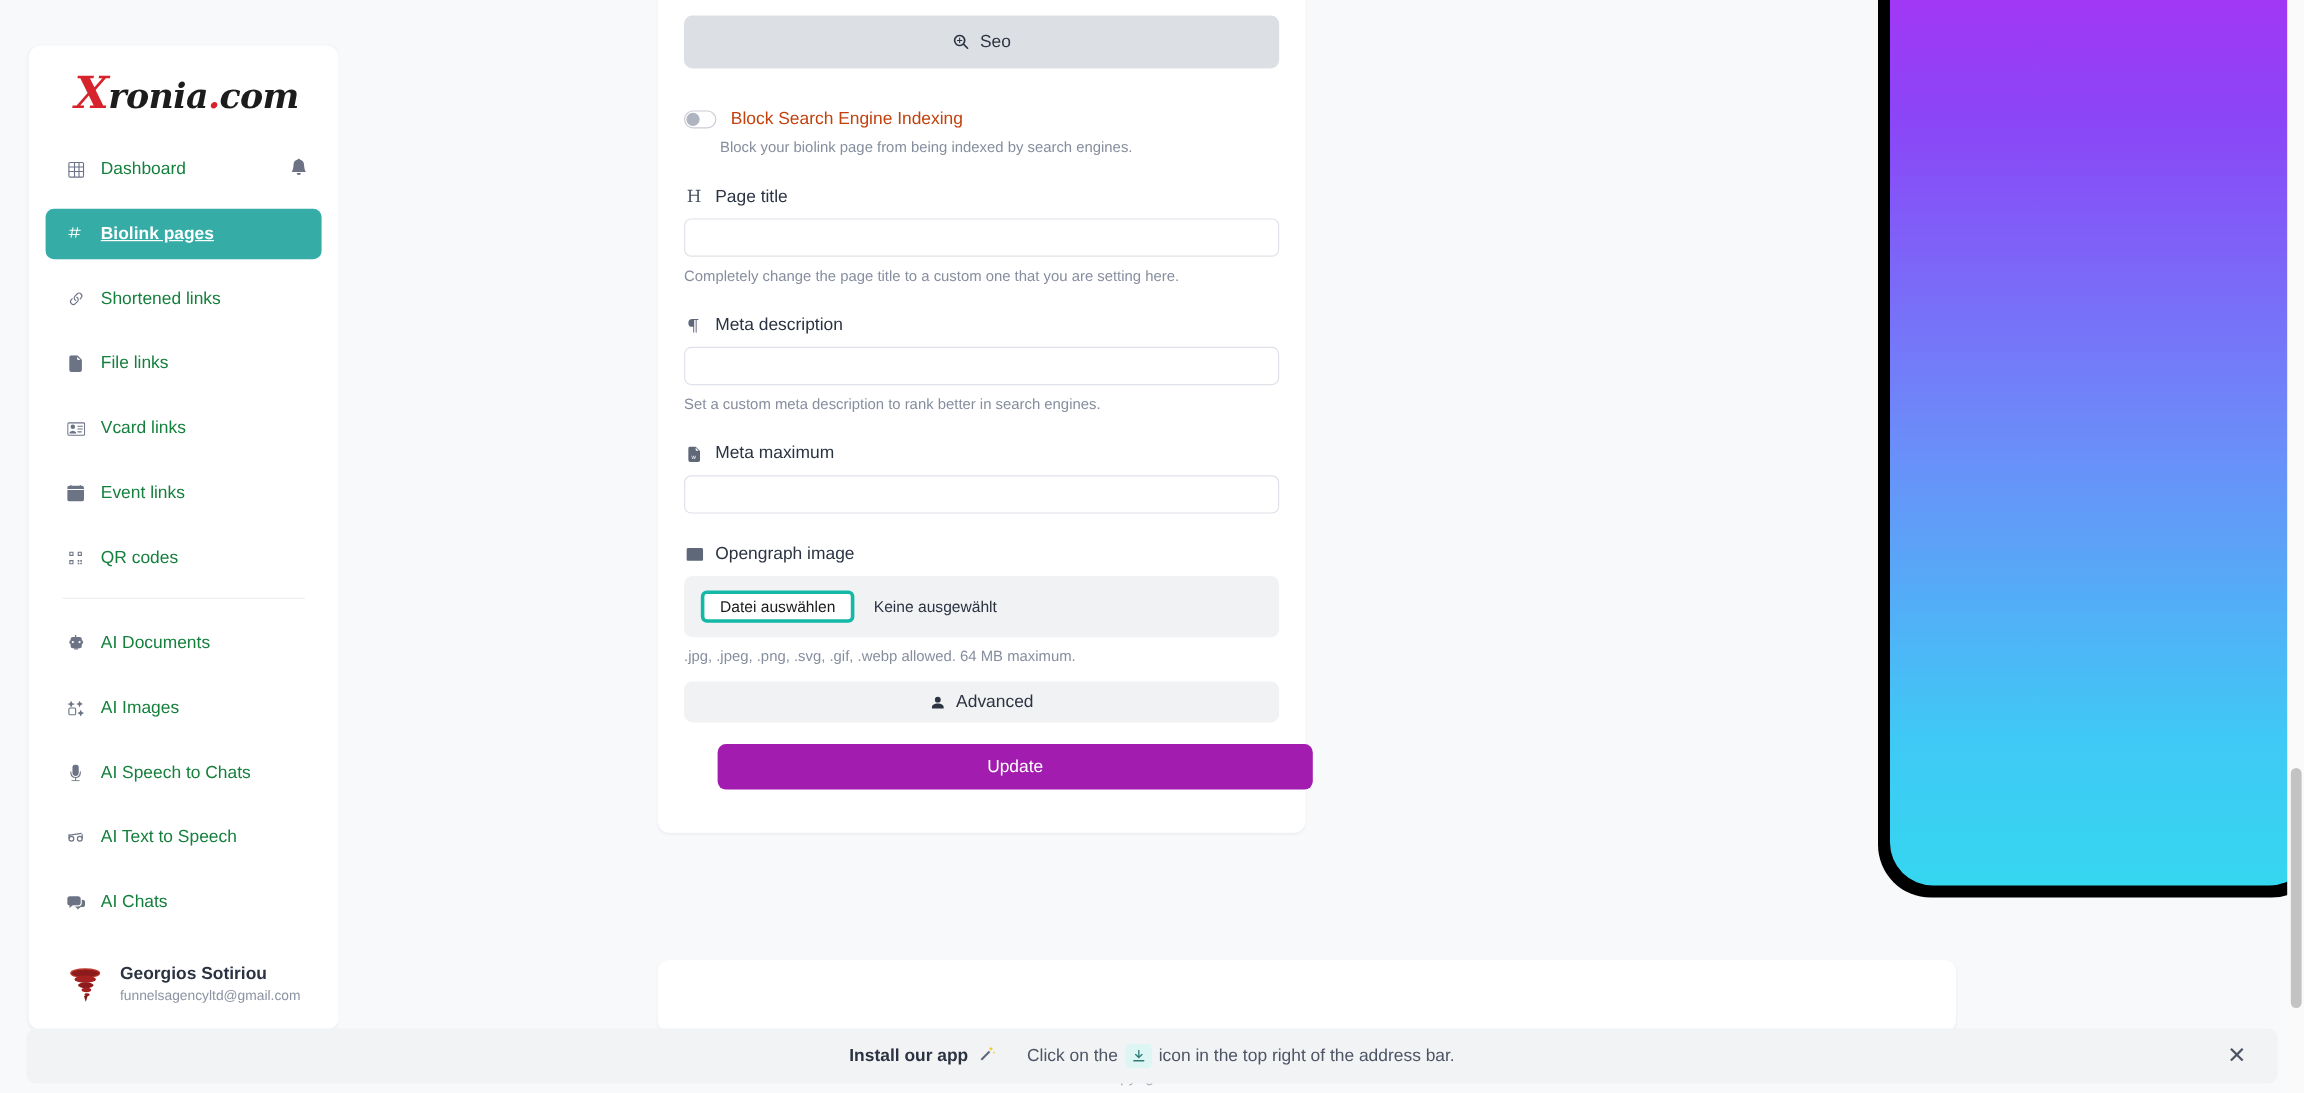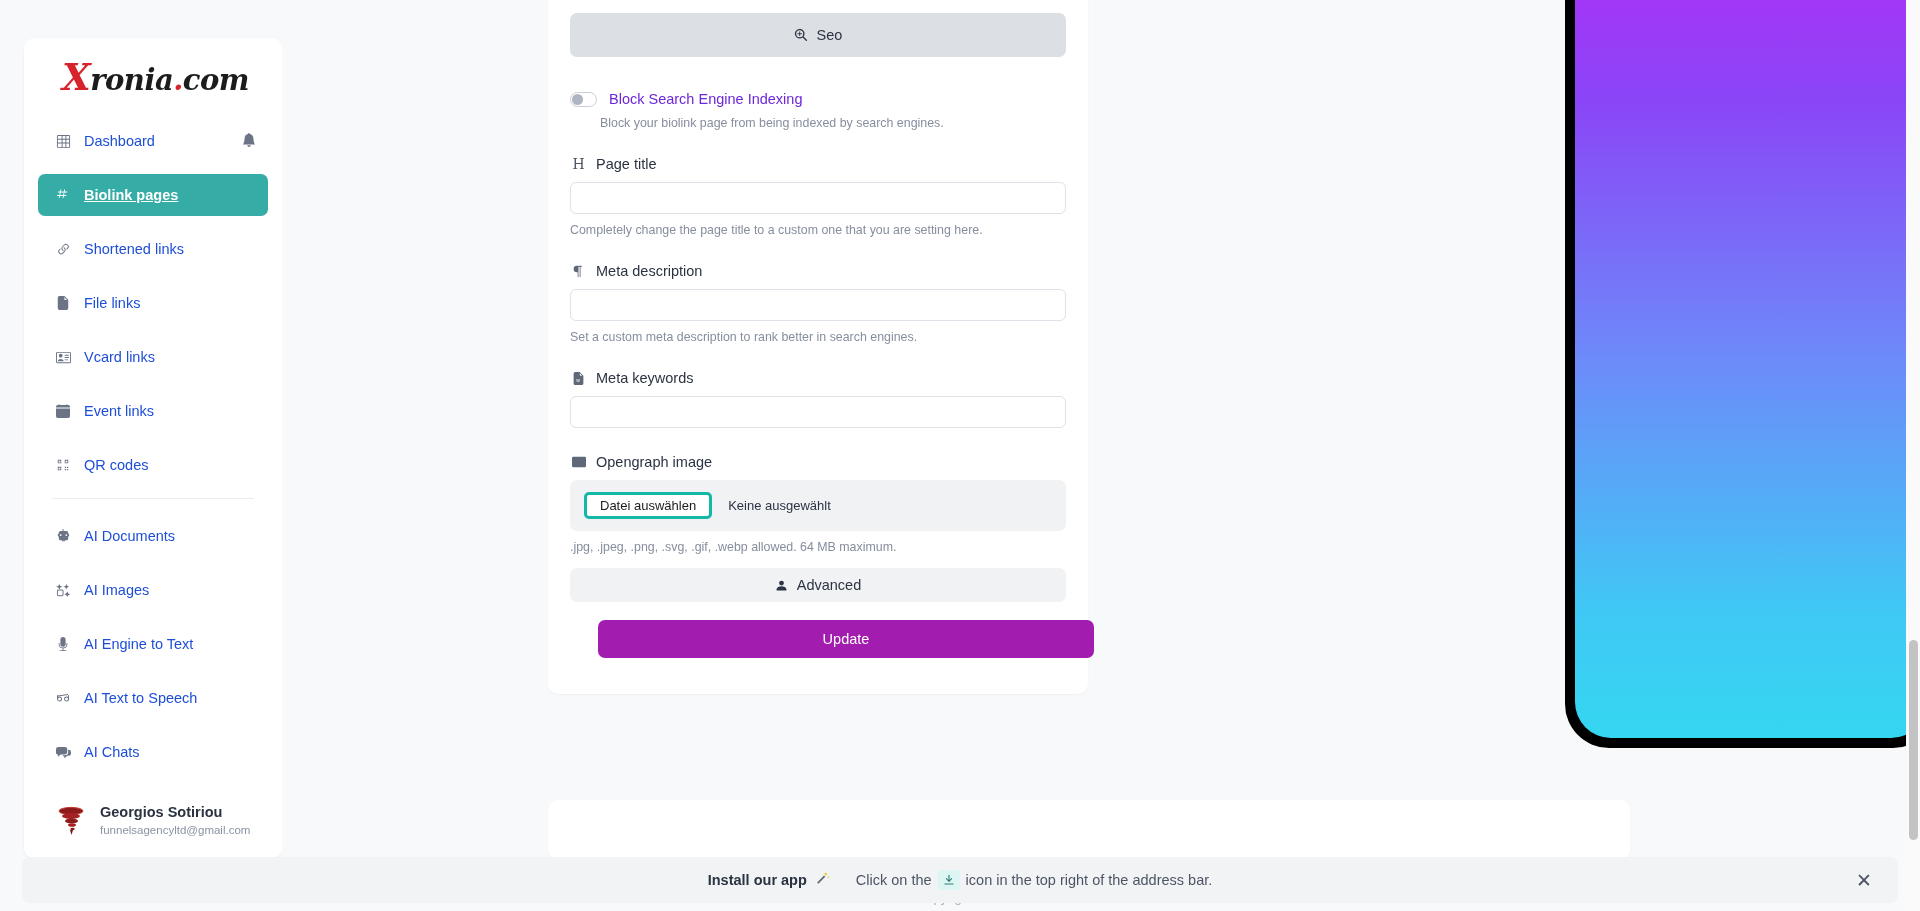--- a/index.html
+++ b/index.html
@@ -44,21 +44,21 @@
   .brand-logo .x { color: #d7242c; font-size: 37px; }
   .brand-logo .dot { color: #d7242c; }
 
   .nav { padding: 4px 14px 0 14px; }
   .nav-item {
     display: flex; align-items: center;
     height: 42px;
     margin-bottom: 12px;
     padding: 0 14px;
     border-radius: 7px;
-    color: #1d4ed8;
+    color: #15803d;
     font-size: 14.5px;
     cursor: pointer;
     position: relative;
   }
   .nav-item .ico {
     width: 22px;
     display: flex; align-items: center; justify-content: center;
     color: #6b7385;
     margin-right: 10px;
     flex: 0 0 22px;
@@ -140,21 +140,21 @@
     margin-right: 12px;
     flex: 0 0 27px;
     cursor: pointer;
   }
   .switch .knob {
     position: absolute; left: 1px; top: 1px;
     width: 11px; height: 11px;
     border-radius: 50%;
     background: #aeb4c0;
   }
-  .toggle-label { font-size: 14.5px; color: #6d28d9; }
+  .toggle-label { font-size: 14.5px; color: #c2410c; }
 
   .helper {
     font-size: 12.4px;
     color: #868e9e;
     margin-top: 9px;
     padding-left: 30px;
   }
   .helper.nopad { padding-left: 0px; }
 
   .field { margin-top: 26px; }
@@ -435,21 +435,21 @@
         <span>AI Images</span>
       </div>
 
       <div class="nav-item">
         <span class="ico">
           <svg width="14" height="14" viewBox="0 0 16 16" fill="currentColor">
               <path d="M5 3a3 3 0 0 1 6 0v5a3 3 0 0 1-6 0V3z"></path>
               <path d="M3.5 6.5A.5.5 0 0 1 4 7v1a4 4 0 0 0 8 0V7a.5.5 0 0 1 1 0v1a5 5 0 0 1-4.5 4.975V15h3a.5.5 0 0 1 0 1h-7a.5.5 0 0 1 0-1h3v-2.025A5 5 0 0 1 3 8V7a.5.5 0 0 1 .5-.5z"></path>
             </svg>
         </span>
-        <span>AI Engine to Text</span>
+        <span>AI Speech to Chats</span>
       </div>
 
       <div class="nav-item">
         <span class="ico">
           <svg width="16" height="16" viewBox="0 0 16 16" fill="currentColor">
               <path d="M9 4a5 5 0 0 0-5 5 5 5 0 0 0 5 5V4z" opacity="0"></path>
               <path d="M4.5 6.5a2.5 2.5 0 1 1 0 5 2.5 2.5 0 0 1 0-5zm0 1a1.5 1.5 0 1 0 0 3 1.5 1.5 0 0 0 0-3zM11.5 6.5a2.5 2.5 0 1 1 0 5 2.5 2.5 0 0 1 0-5zm0 1a1.5 1.5 0 1 0 0 3 1.5 1.5 0 0 0 0-3z"></path>
               <path d="M2 9V5.5a.5.5 0 0 1 1 0V9H2zm11 0V5.5a.5.5 0 0 1 1 0V9h-1zM3 5.5 13 4v1L3 6.5v-1z"></path>
             </svg>
         </span>
@@ -534,21 +534,21 @@
       </div>
 
       <div class="field">
         <div class="field-label">
           <span class="ico">
             <svg width="13" height="13" viewBox="0 0 16 16" fill="currentColor">
                 <path d="M9.3 0H4a2 2 0 0 0-2 2v12a2 2 0 0 0 2 2h8a2 2 0 0 0 2-2V4.7L9.3 0zm.2 1.5 3 3h-2a1 1 0 0 1-1-1v-2z"></path>
                 <text x="5.2" y="12.6" font-size="6.2" fill="#ffffff" font-family="Liberation Sans, sans-serif">w</text>
               </svg>
           </span>
-          <span>Meta keywords</span>
+          <span>Meta maximum</span>
         </div>
         <input class="text-input" type="text" value="" placeholder="" style="">
       </div>
 
       <div class="field">
         <div class="field-label">
           <span class="ico">
             <svg width="14" height="14" viewBox="0 0 16 16" fill="currentColor">
                 <path d="M14.5 3h-13a.5.5 0 0 0-.5.5v9a.5.5 0 0 0 .5.5h13a.5.5 0 0 0 .5-.5v-9a.5.5 0 0 0-.5-.5zM1.5 2A1.5 1.5 0 0 0 0 3.5v9A1.5 1.5 0 0 0 1.5 14h13a1.5 1.5 0 0 0 1.5-1.5v-9A1.5 1.5 0 0 0 14.5 2h-13z"></path>
                 <path d="M10.65 6.4 14 10.5V12H2v-1l2.6-3 2 2.1 2.3-3a.45.45 0 0 1 .75.3z"></path>

